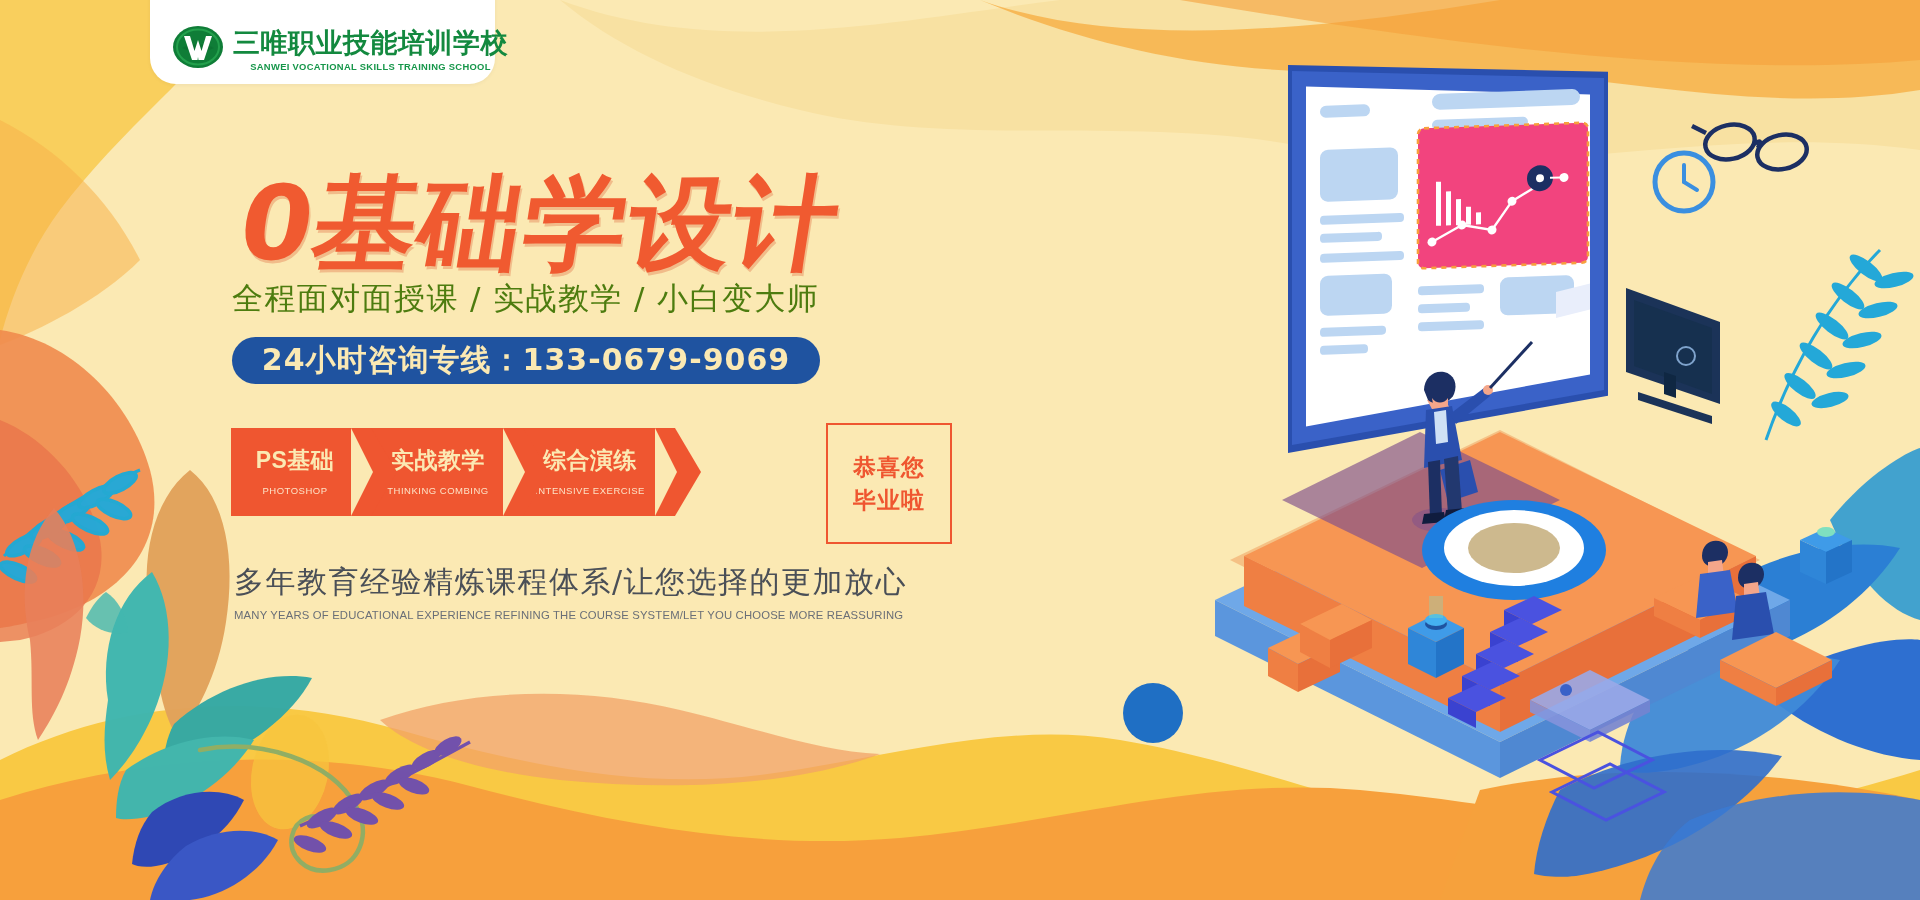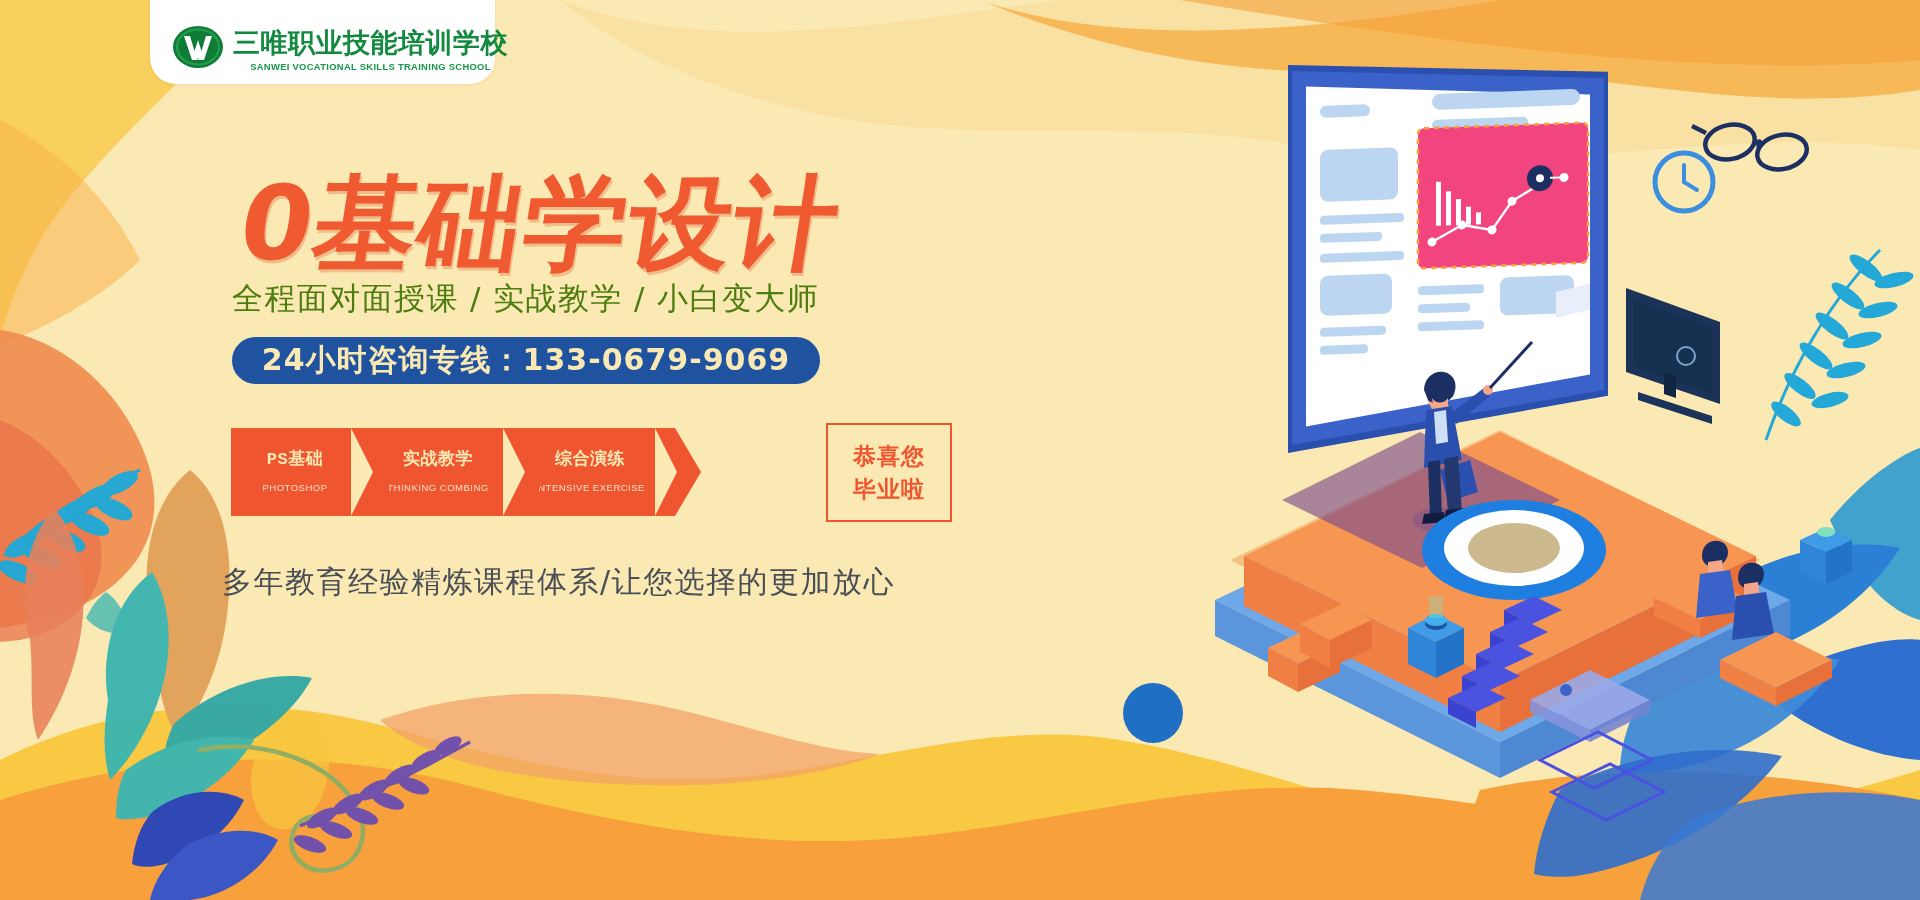--- a/index.html
+++ b/index.html
@@ -93,44 +93,44 @@
   }
   .step .notch {
     position:absolute; right:-2px; top:0;
     width:0; height:0; z-index:4;
     border-top:44px solid transparent;
     border-bottom:44px solid transparent;
     border-left:22px solid #fbe9b3;
   }
   .step:last-of-type .notch { border-left-color:#fbe9b3; }
   .step-cn {
-    font-family:Liberation Mono, monospace;
-    font-size:17px; font-weight:bold; color:#fbe9b3;
+    font-family:Liberation Sans, sans-serif;
+    font-size:23px; font-weight:bold; color:#fbe9b3;
     letter-spacing:.5px; white-space:nowrap; line-height:1.1;
   }
   .step-en {
     font-size:9.5px; color:#fde2c6; letter-spacing:.5px;
     margin-top:12px; white-space:nowrap;
   }
   #grad-box {
     position:absolute; left:826px; top:423px;
-    width:126px; height:99px;
+    width:126px; height:121px;
     border:2px solid #ef5630;
     display:flex; flex-direction:column;
     align-items:center; justify-content:center;
     background:#fbe9b3;
   }
   .grad-line {
     font-family:"DejaVu Sans",sans-serif;
     font-size:23px; font-weight:bold; color:#ef5630;
     letter-spacing:1px; line-height:1.42; white-space:nowrap;
   }
 
   
-  #tagline { position:absolute; left:222px; top:562px; }
+  #tagline { position:absolute; left:234px; top:562px; }
   #tagline-cn {
     font-family:"DejaVu Sans",sans-serif;
     font-size:30px; color:#4a4f57; letter-spacing:1.5px;
     white-space:nowrap; font-weight:normal;
   }
   #tagline-en {
     font-size:11.3px; color:#6a6f77; letter-spacing:.18px;
     margin-top:6px; white-space:nowrap;
   }
 </style>
@@ -514,16 +514,17 @@
 
     </div>
 
     <div id="grad-box">
       <div class="grad-line">恭喜您</div>
       <div class="grad-line">毕业啦</div>
     </div>
 
     <div id="tagline">
       <div id="tagline-cn">多年教育经验精炼课程体系/让您选择的更加放心</div>
+      <div id="tagline-en">MANY YEARS OF EDUCATIONAL EXPERIENCE REFINING THE COURSE SYSTEM/LET YOU CHOOSE MORE REASSURING</div>
     </div>
 
   </div>
 </div>
 
 </body></html>

